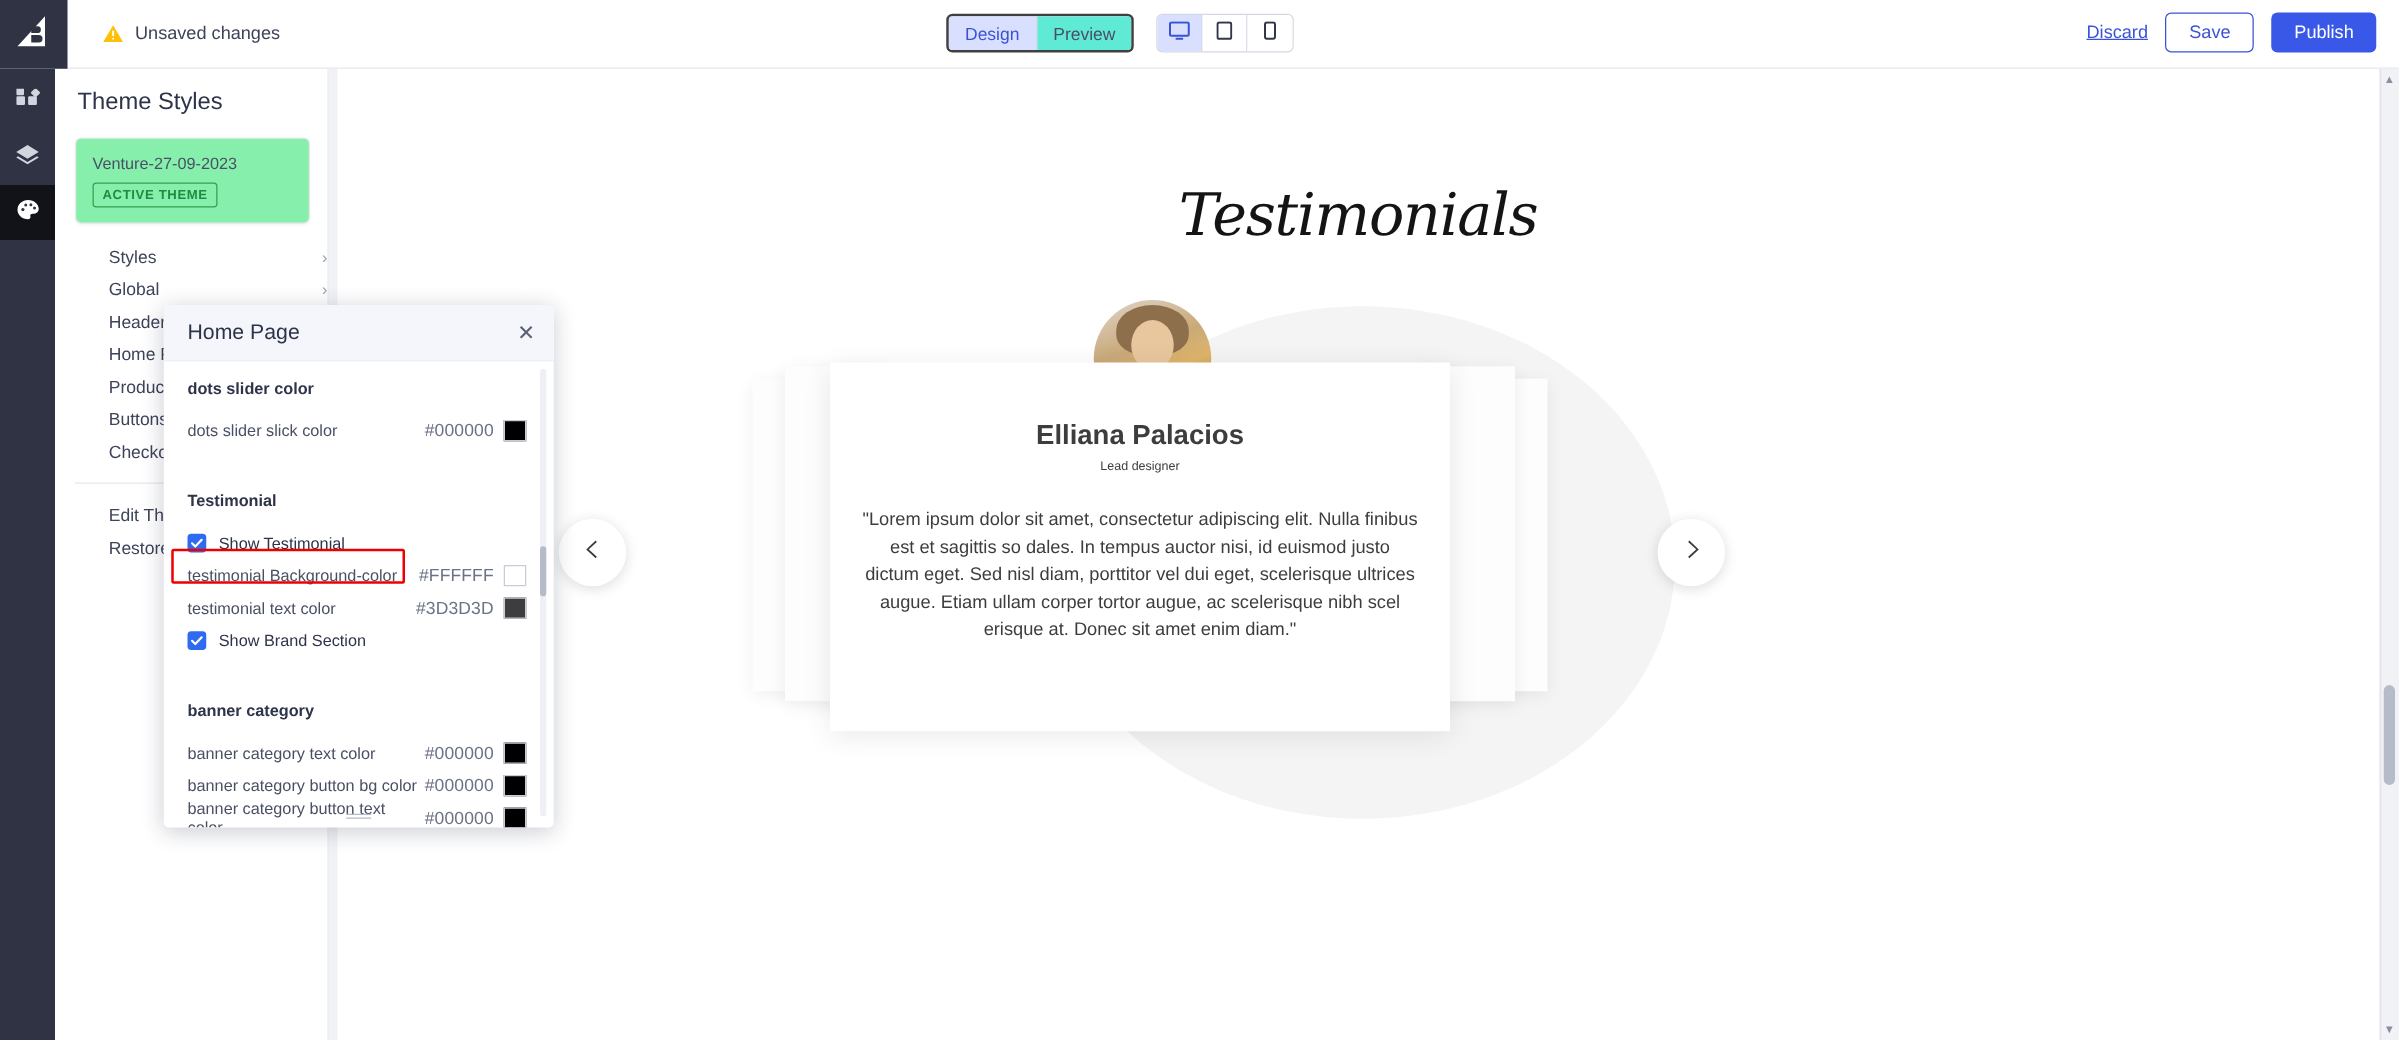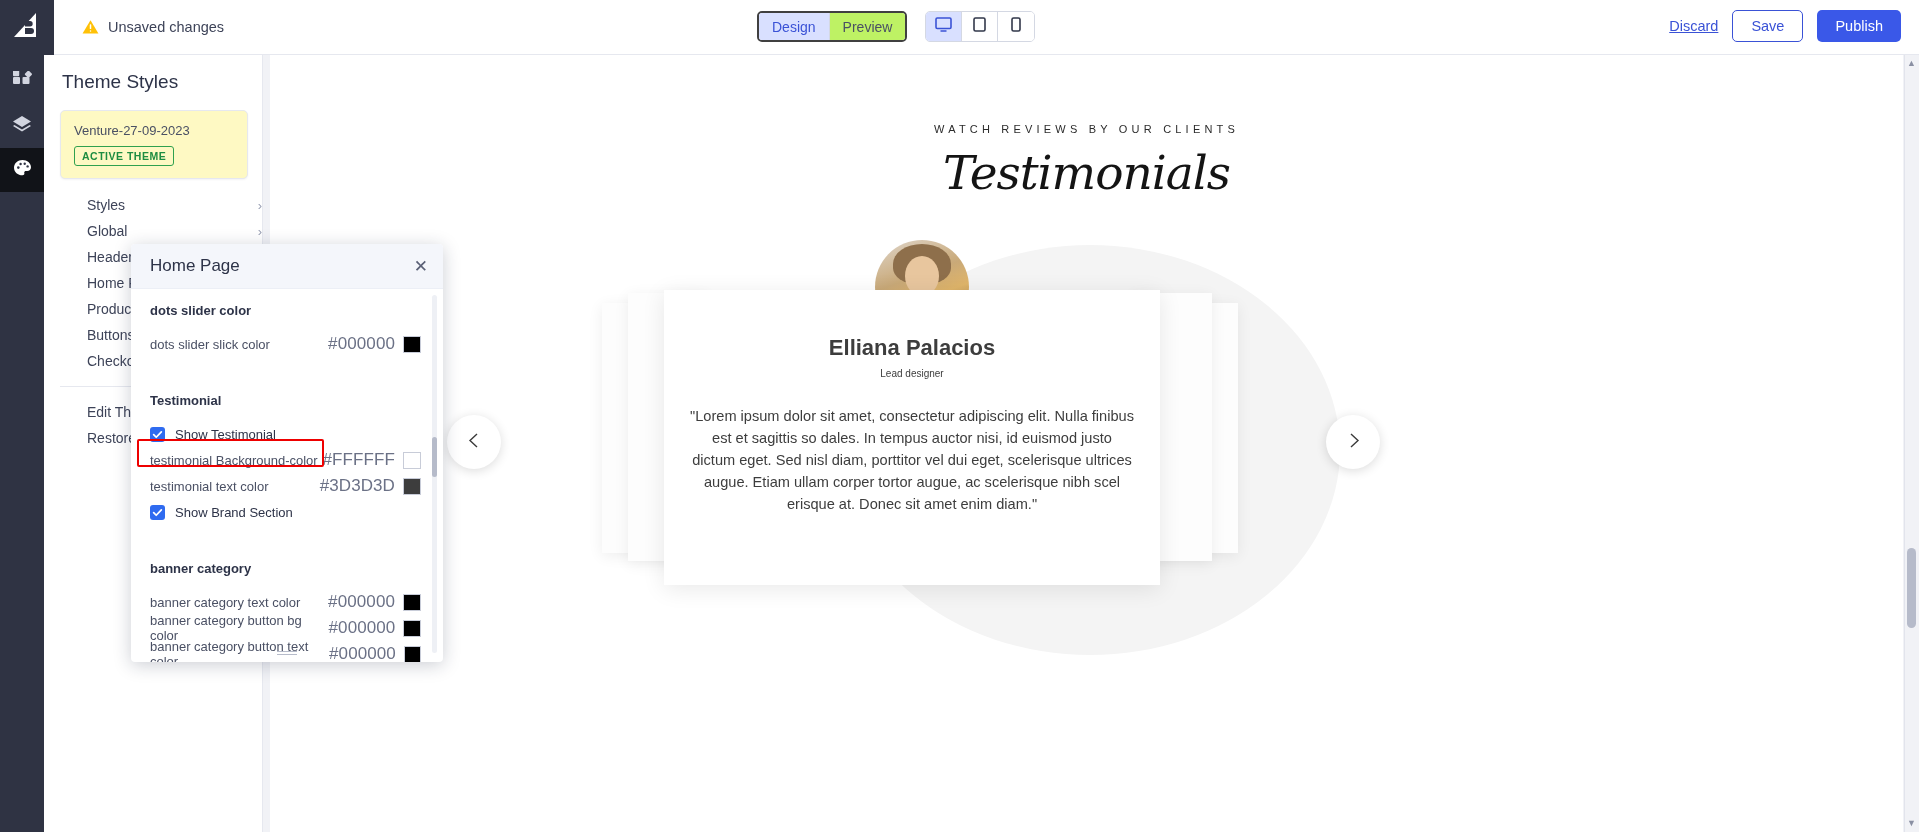--- a/index.html
+++ b/index.html
@@ -53,21 +53,21 @@
   .center-group {
     position: absolute; left: 757px; top: 11px;
     display: flex; align-items: center; gap: 18px;
   }
   .segmented {
     display: flex; border: 2px solid #404040; border-radius: 5px; overflow: hidden;
     height: 31px;
   }
   .segmented > div {
     padding: 0 13px; display: flex; align-items: center;
-    font-size: 14px; color: #4a5064; background: #bef264;
+    font-size: 14px; color: #4a5064; background: #5eead4;
     border-right: 1px solid #d4d8e3;
   }
   .segmented > div:last-child { border-right: none; }
   .segmented > div.active { background: #d9e0ff; color: #3a52d6; }
 
   .device-group {
     display: flex; border: 1px solid #d4d8e3; border-radius: 5px; overflow: hidden;
     height: 31px;
   }
   .device-group > div {
@@ -106,21 +106,21 @@
     background: #ffffff; border-right: 1px solid #e6e8ef;
     padding: 0;
   }
   .sidebar h1 {
     font-size: 19px; font-weight: 400; color: #2d3348;
     margin: 16px 0 0 18px;
   }
   .theme-card {
     margin: 17px 14px 0 16px;
     border: 1px solid #e6e8ef; border-radius: 5px;
-    background: #fef9c3;
+    background: #86efac;
     padding: 12px 13px 12px 13px;
     box-shadow: 0 1px 2px rgba(20,25,50,.05);
   }
   .theme-name { font-size: 13px; color: #4a5064; }
   .active-badge {
     display: inline-block; margin-top: 8px;
     border: 1px solid #30a14e; color: #1e8d41;
     border-radius: 3px; font-size: 10.5px; letter-spacing: .5px;
     padding: 3px 7px; font-weight: 600;
   }
@@ -154,21 +154,21 @@
     padding: 14px 22px 0 19px;
     overflow: hidden;
   }
   .grp-title { font-size: 13px; font-weight: 700; color: #2d3348; margin-bottom: 13px; }
   .grp-title.sp { margin-top: 36px; }
   .row {
     display: flex; align-items: center; height: 26px; margin-bottom: 0;
   }
   .row-label { font-size: 13px; color: #4a5064; }
   .row-val {
-    margin-left: auto; font-size: 17px; color: #6b7186; margin-right: 8px;
+    margin-left: auto; font-size: 14px; color: #6b7186; margin-right: 8px;
     letter-spacing: .1px;
   }
   .swatch { width: 18px; height: 17px; border: 1px solid #c8ccd8; }
   .cb-row { display: flex; align-items: center; height: 26px; gap: 10px; }
   .cb {
     width: 15px; height: 15px; border-radius: 3px; background: #2f6bf0;
     display: flex; align-items: center; justify-content: center;
     flex: 0 0 15px;
   }
   .cb svg { width: 11px; height: 11px; display:block; }
@@ -434,21 +434,20 @@
     <span class="nav-label">Edit Theme Files</span>
   </div>
   <div class="nav-row">
     <span class="nav-label">Restore original settings</span>
   </div>
 </div>
 
 <div class="canvas-wrap">
   <div class="canvas">
 
-    <div class="eyebrow">WATCH REVIEWS BY OUR CLIENTS</div>
     <div class="script-title">Testimonials</div>
 
     <div class="blob"></div>
 
     <div class="card-stack-l1"></div>
     <div class="card-stack-l2"></div>
     <div class="card-stack-r1"></div>
     <div class="card-stack-r2"></div>
 
     <div class="avatar">

